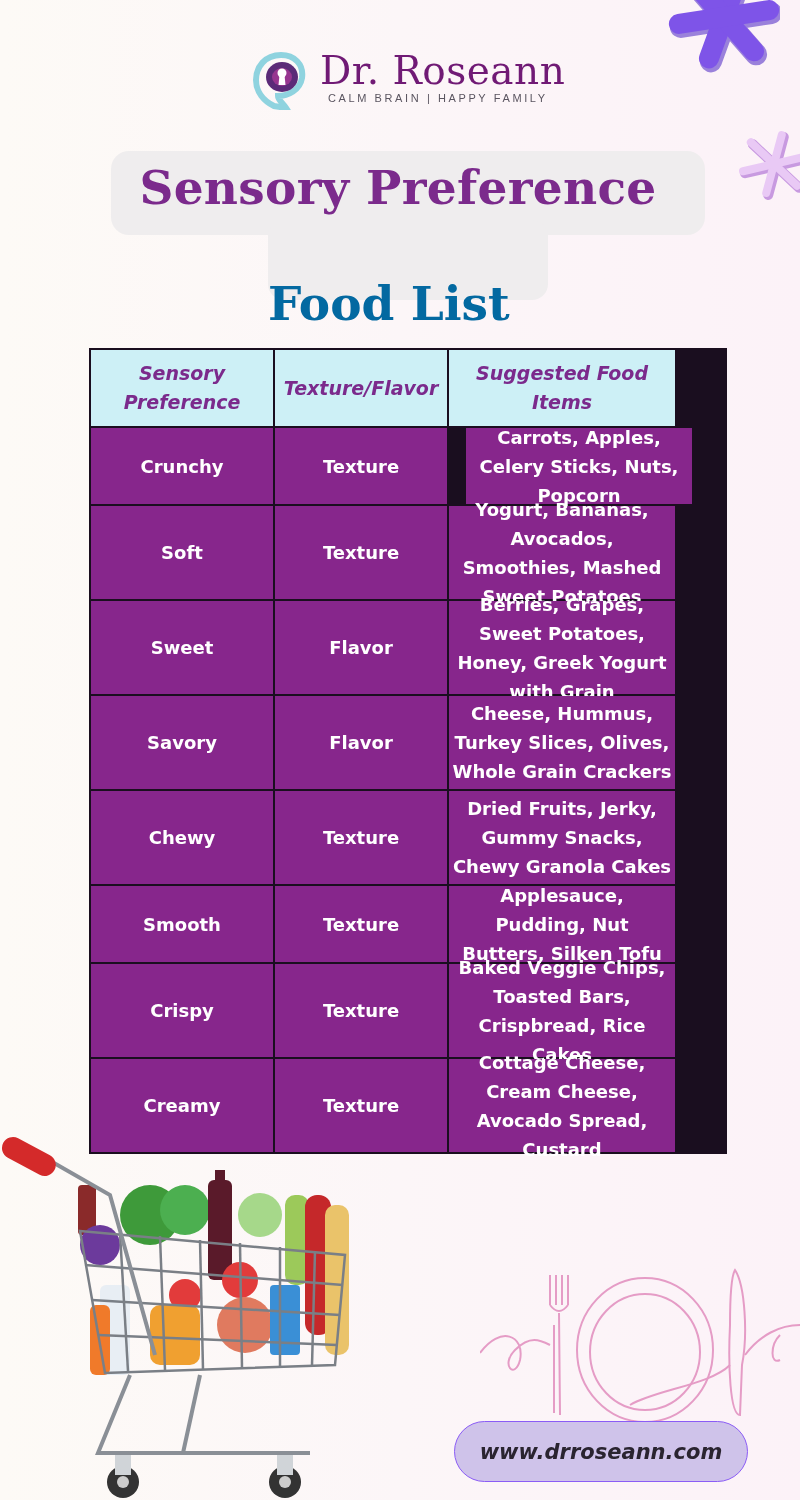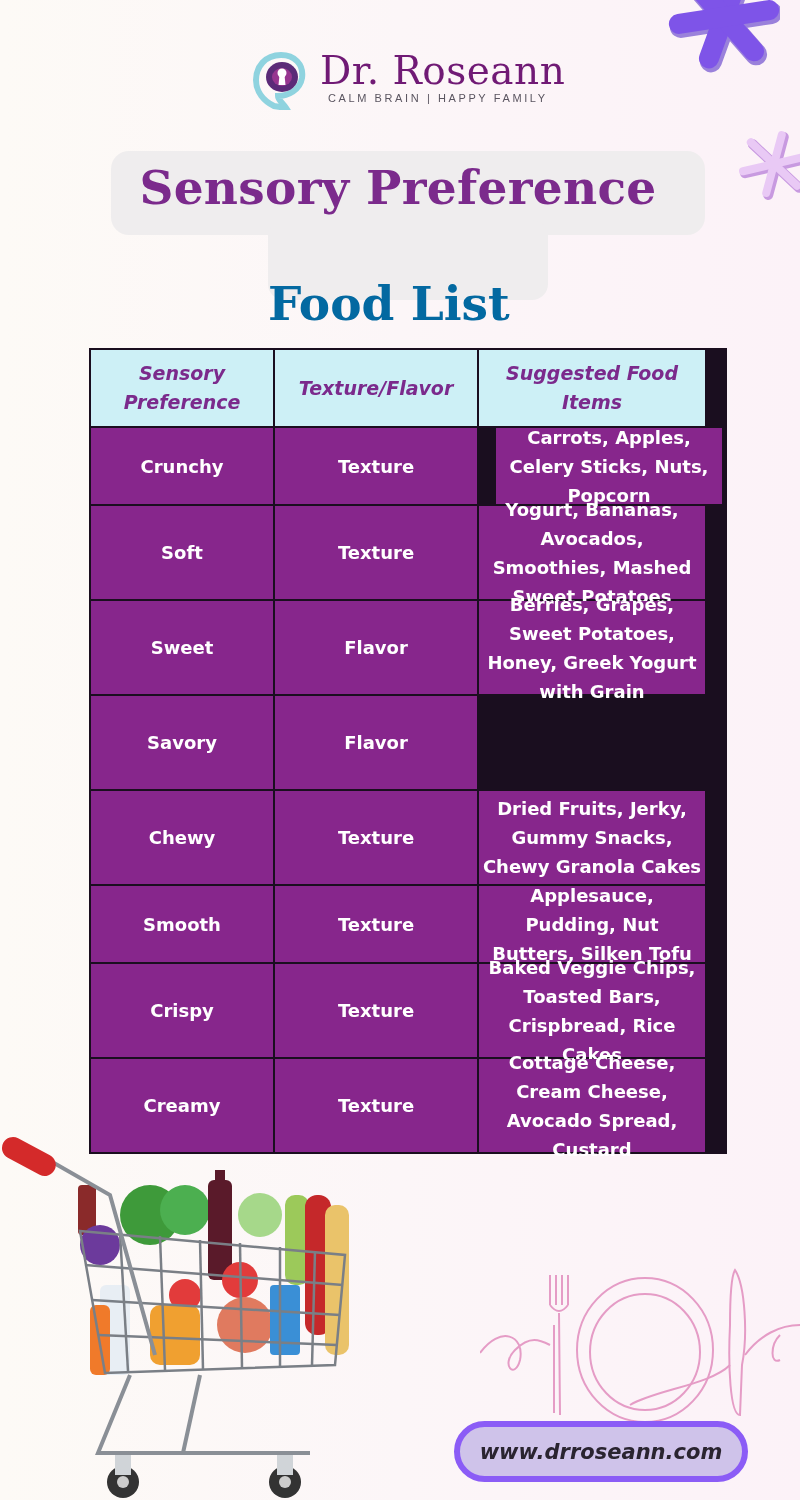--- a/index.html
+++ b/index.html
@@ -21,33 +21,33 @@
   .title-bg2 { left:268px; top:220px; width:280px; height:80px; background:#efedee; border-radius:16px; }
   .title1 { left:111px; top:160px; width:594px; text-align:center; font-family:"DejaVu Serif", serif; font-weight:bold; font-size:47px; color:#7b2a8c; padding-right:20px; box-sizing:border-box; white-space:nowrap; letter-spacing:0.3px; }
   .title2 { left:268px; top:228px; width:280px; text-align:left; font-family:"DejaVu Serif", serif; font-weight:bold; font-size:47px; color:#0369a1; white-space:nowrap;margin-top:48px; }
 
   
   .table { left:89px; top:348px; width:638px; border:2px solid #1a0e1f; box-sizing:border-box; background:#1a0e1f; }
   .row { display:flex; }
   .cell { display:flex; align-items:center; justify-content:center; text-align:center; box-sizing:border-box;
           font-family:"DejaVu Sans", sans-serif; font-weight:bold; font-size:18px; line-height:29px; color:#ffffff; }
   .c1 { width:182px; }
-  .c2 { width:204px; border-left:2px solid #1a0e1f; }
+  .c2 { width:174px; border-left:2px solid #1a0e1f; }
   .c3 { width:228px; border-left:2px solid #1a0e1f; padding:0 3px; }
   .row + .row { border-top:2px solid #1a0e1f; }
   .body-row .cell { background:#87268c; }
   .head-row .cell { background:#cdf0f6; color:#7b2a8c; font-style:italic; font-size:19px; }
   .head-row { height:76px; }
 
   
   .cart { left:0px; top:1135px; width:360px; height:365px; }
   
   .plate { left:480px; top:1265px; width:320px; height:160px; }
   
-  .url-pill { left:454px; top:1421px; width:294px; height:61px; background:#cfc3ea; border:6px solid #8b5cf6; border-radius:31px; box-sizing:border-box;
+  .url-pill { left:454px; top:1421px; width:294px; height:61px; background:#cfc3ea; border:1px solid #8b5cf6; border-radius:31px; box-sizing:border-box;
               display:flex; align-items:center; justify-content:center; font-family:"DejaVu Sans", sans-serif; font-weight:bold; font-style:italic; font-size:21px; color:#2a2430; }
   .star1 { left:660px; top:-20px; width:120px; height:100px; }
   .star2 { left:736px; top:128px; width:70px; height:72px; }
 </style>
 </head>
 <body>
 
 <svg class="abs star1" viewBox="0 0 120 100">
   <g transform="translate(66,40) rotate(20)" stroke="#5a36c8" stroke-width="22" stroke-linecap="round" opacity="0.6">
     <line x1="0" y1="-44" x2="0" y2="44"></line>
@@ -107,20 +107,21 @@
     <div class="cell c3">Yogurt, Bananas, Avocados, Smoothies, Mashed Sweet Potatoes</div>
   </div>
   <div class="row body-row" style="height:93px">
     <div class="cell c1">Sweet</div>
     <div class="cell c2">Flavor</div>
     <div class="cell c3">Berries, Grapes, Sweet Potatoes, Honey, Greek Yogurt with Grain</div>
   </div>
   <div class="row body-row" style="height:93px">
     <div class="cell c1">Savory</div>
     <div class="cell c2">Flavor</div>
+    <div class="cell c3">Cheese, Hummus, Turkey Slices, Olives, Whole Grain Crackers</div>
   </div>
   <div class="row body-row" style="height:93px">
     <div class="cell c1">Chewy</div>
     <div class="cell c2">Texture</div>
     <div class="cell c3">Dried Fruits, Jerky, Gummy Snacks, Chewy Granola Cakes</div>
   </div>
   <div class="row body-row" style="height:76px">
     <div class="cell c1">Smooth</div>
     <div class="cell c2">Texture</div>
     <div class="cell c3">Applesauce, Pudding, Nut Butters, Silken Tofu</div>

